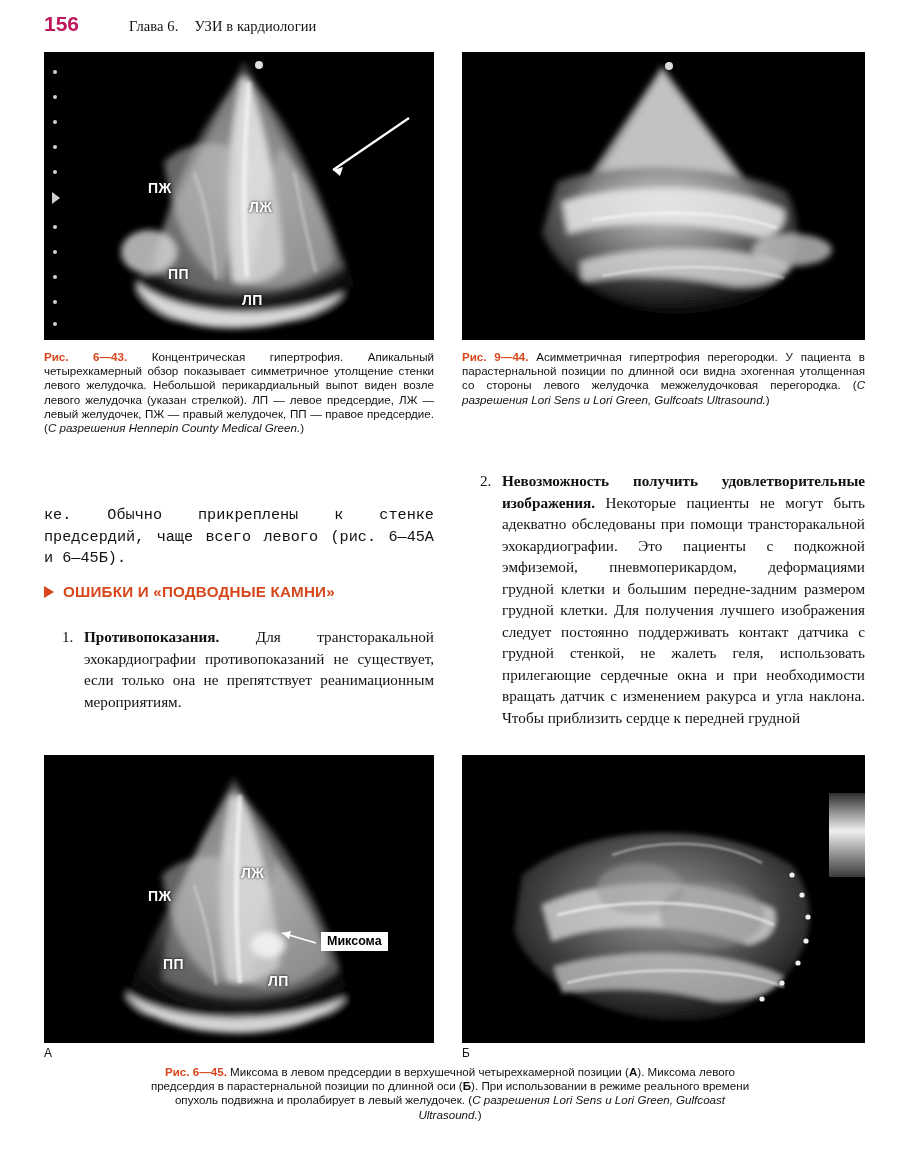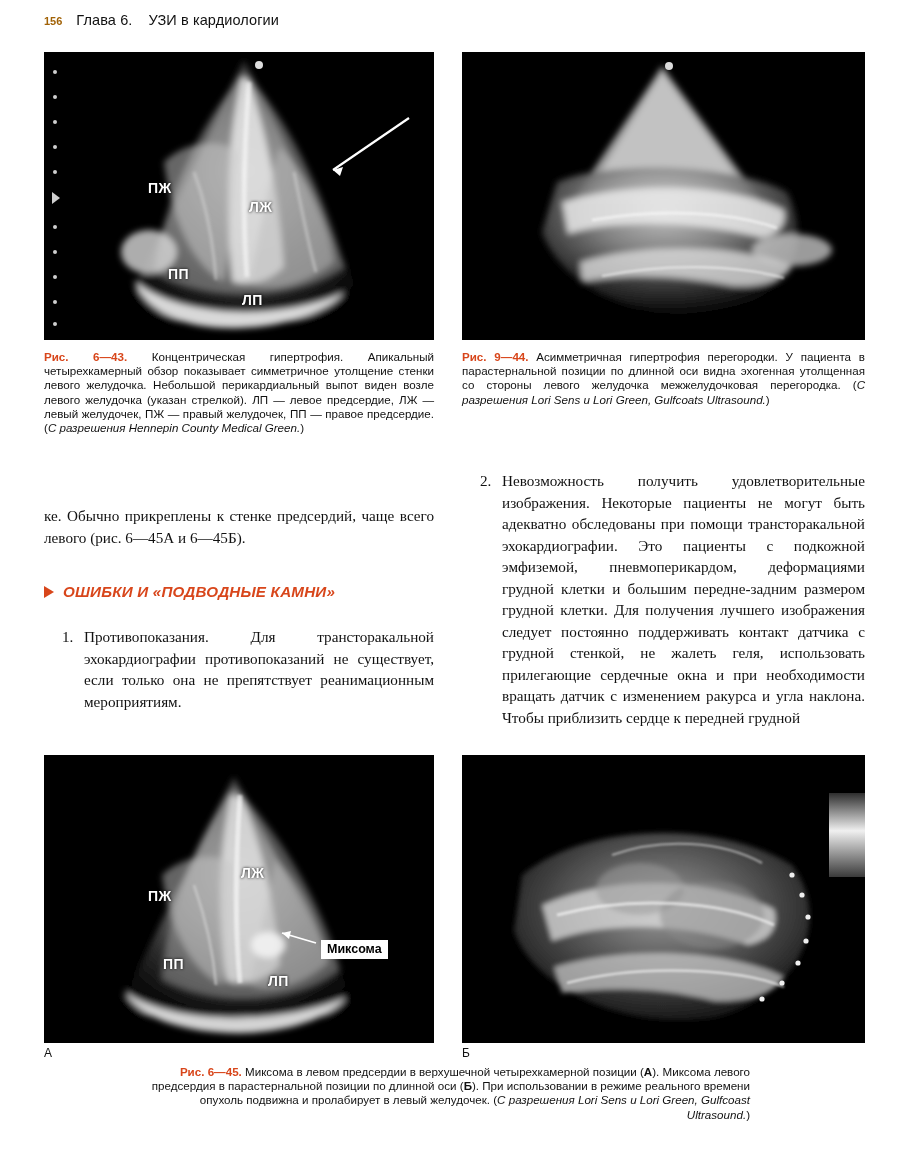--- a/index.html
+++ b/index.html
@@ -24,28 +24,29 @@
     top: 12px;
     width: 640px;
     height: 22px;
     display: flex;
     align-items: baseline;
     gap: 14px;
   }
   .header .pageno {
     font-family: "Liberation Sans", sans-serif;
     font-weight: bold;
-    font-size: 11px;
-    color: #a16207;
+    font-size: 21px;
+    color: #be185d;
   }
   .header .chapter {
-    font-family: Liberation Sans, sans-serif;
+    font-family: Liberation Serif, serif;
     font-size: 14.5px;
     color: #111;
     letter-spacing: .1px;
+    margin-left: 36px;
   }
   .header .chapter .sp { display: inline-block; width: 16px; }
 
   
   .fig {
     position: absolute;
     background: #0369a1;
     overflow: hidden;
   }
   .fig-43 { left: 44px;  top: 52px;  width: 390px; height: 288px; }
@@ -85,26 +86,26 @@
     font-family: "Liberation Sans", sans-serif;
     font-size: 11.6px;
     line-height: 14.2px;
     color: #111;
     text-align: justify;
   }
   .cap .num { color: #d8461b; font-weight: bold; }
   .cap i { font-style: italic; }
   .cap-43 { left: 44px;  top: 350px; width: 390px; }
   .cap-44 { left: 462px; top: 350px; width: 403px; }
-  .cap-45 { left: 150px; top: 1065px; width: 600px; text-align: right; }
+  .cap-45 { left: 150px; top: 1065px; width: 600px; text-align: center; }
 
   
   .col {
     position: absolute;
-    font-family: Liberation Serif, serif;
+    font-family: Liberation Mono, monospace;
     font-size: 15.2px;
     line-height: 21.5px;
     text-align: justify;
     color: #111;
   }
   .col-left  { left: 44px;  top: 505px; width: 390px; }
 
   .col p { margin: 0 0 0 0; }
 
   .section-head {
@@ -121,41 +122,40 @@
     border-left: 10px solid #d8461b;
     border-top: 6.5px solid transparent;
     border-bottom: 6.5px solid transparent;
   }
   .section-head .txt {
     font-family: "Liberation Sans", sans-serif;
     font-weight: bold;
     font-size: 15.2px;
     color: #d8461b;
     letter-spacing: .2px;
-    font-style: italic;
   }
 
   .numlist {
     position: absolute;
     font-family: "Liberation Serif", serif;
     font-size: 15.2px;
     line-height: 21.5px;
     text-align: justify;
     color: #111;
   }
   .numlist-1 { left: 62px;  top: 626px; width: 372px; }
   .numlist-2 { left: 480px; top: 470px; width: 385px; }
   .numlist .item { position: relative; padding-left: 22px; }
   .numlist .marker {
     position: absolute;
     left: 0; top: 0;
     font-family: "Liberation Serif", serif;
     font-size: 15.2px;
   }
-  .numlist b { font-weight: normal; }
+  .numlist b { font-weight: bold; }
 </style>
 </head>
 <body>
 
 <div class="page">
 
   <div class="header">
     <span class="pageno">156</span>
     <span class="chapter">
       <span>Глава 6.</span><span class="sp"></span><span>УЗИ в кардиологии</span>
@@ -317,21 +317,21 @@
         <path d="M196 40 C192 100 190 164 196 228" stroke="#ffffff" stroke-width="5" fill="none"></path>
         <path d="M150 130 C164 170 170 206 172 230" stroke="#d4d4d4" stroke-width="3" fill="none"></path>
       </g>
       <line x1="272" y1="188" x2="238" y2="178" stroke="#ffffff" stroke-width="1.8"></line>
       <polygon points="238,178 247,176 245,184" fill="#ffffff"></polygon>
     </svg>
     <span class="us-label" style="left:197px;top:110px;">ЛЖ</span>
     <span class="us-label" style="left:104px;top:133px;">ПЖ</span>
     <span class="us-label" style="left:119px;top:201px;">ПП</span>
     <span class="us-label" style="left:224px;top:218px;">ЛП</span>
-    <span class="us-tag" style="left:277px;top:177px;margin-top:8px;">Миксома</span>
+    <span class="us-tag" style="left:277px;top:177px;">Миксома</span>
   </div>
   <span class="sub-letter" style="left:44px;top:1046px;">А</span>
 
   <div class="fig fig-45b">
     <svg width="403" height="288" viewBox="0 0 403 288">
       <defs>
         <radialGradient id="g45b" cx="50%" cy="40%" r="70%">
           <stop offset="0%" stop-color="#b8b8b8"></stop>
           <stop offset="40%" stop-color="#6e6e6e"></stop>
           <stop offset="78%" stop-color="#2a2a2a"></stop>

